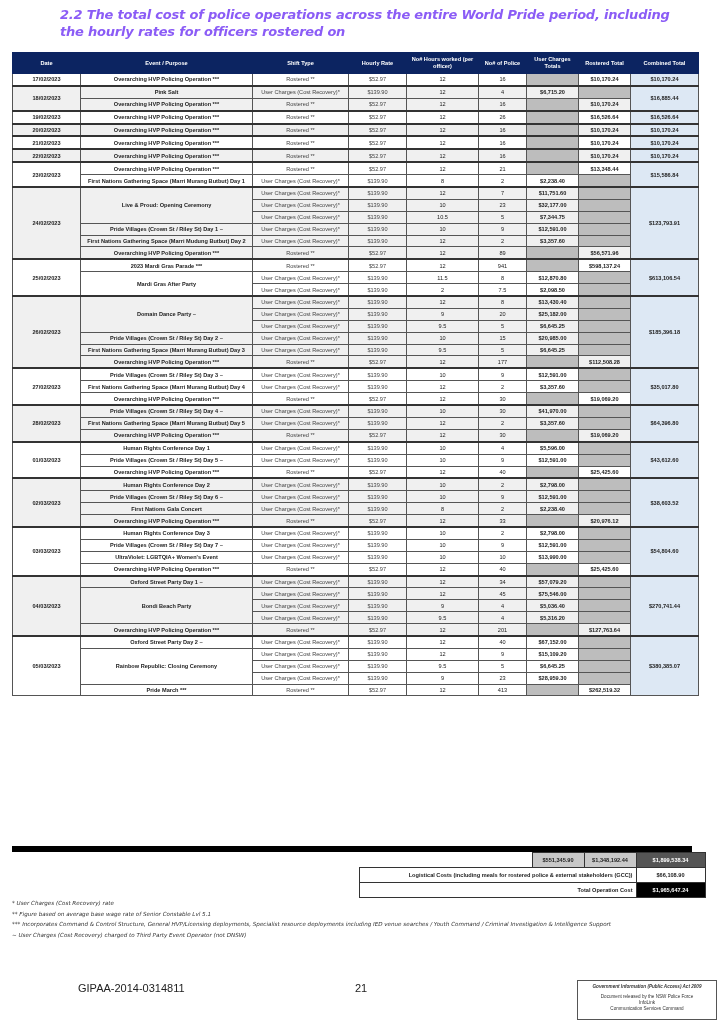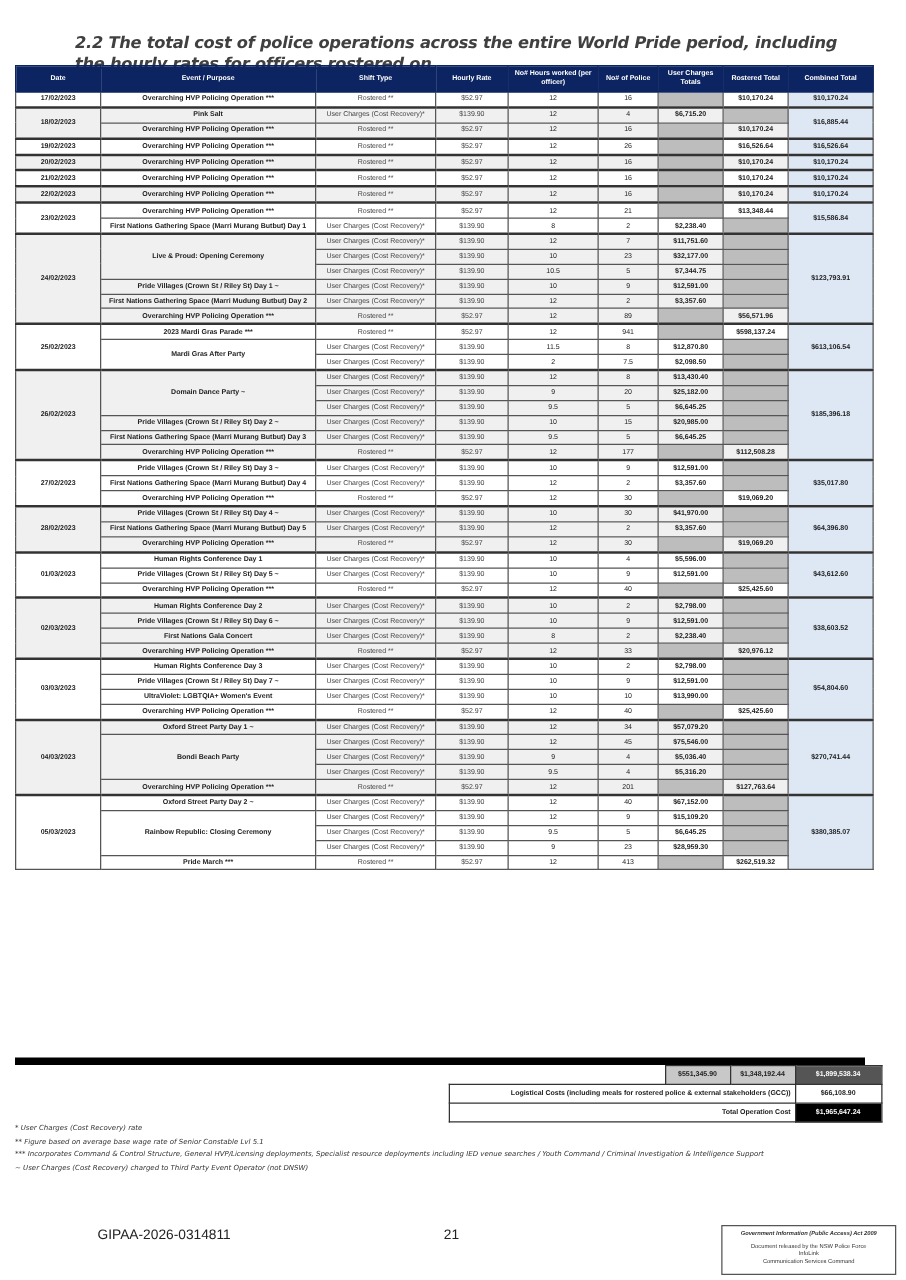--- a/index.html
+++ b/index.html
@@ -1,16 +1,16 @@
 <!DOCTYPE html>
 <html><head>
 <meta charset="utf-8">
 <style>
   body { margin:0; background:#fff; width:725px; height:1024px; position:relative; font-family:"Liberation Sans", sans-serif; color:#222; overflow:hidden; }
-  .heading { position:absolute; left:60px; top:6px; width:620px; font-family:"DejaVu Sans", sans-serif; font-style:italic; font-weight:bold; font-size:13px; line-height:17px; color:#404040; letter-spacing:-0.2px;margin-top:20px; }
+  .heading { position:absolute; left:60px; top:6px; width:620px; font-family:"DejaVu Sans", sans-serif; font-style:italic; font-weight:bold; font-size:13px; line-height:17px; color:#8b5cf6; letter-spacing:-0.2px; }
   table.main { position:absolute; left:12px; top:52px; width:680px; border-collapse:collapse; font-size:5.6px; table-layout:fixed; }
   table.main th { background:#0c2461; color:#fff; font-weight:bold; height:20px; border:1px solid #0c2461; text-align:center; line-height:7px; padding:0 2px; }
   table.main td { border:1px solid #555; height:10.9px; padding:0 2px; text-align:center; white-space:nowrap; overflow:hidden; line-height:8px; }
   td.date { font-weight:bold; }
   td.event { font-weight:bold; }
   td.shift, td.rate { color:#444; }
   td.grey { background:#bdbdbd; }
   td.ucv, td.rv { font-weight:bold; }
   td.comb { background:#dde8f4; font-weight:bold; }
   tr.alt td { background:#f0f0f0; }
@@ -566,20 +566,20 @@
 </tbody>
   </table>
 
 <div class="footnotes">
   <div>*  User Charges (Cost Recovery) rate</div>
   <div>**  Figure based on average base wage rate of Senior Constable Lvl 5.1</div>
   <div>***  Incorporates Command &amp; Control Structure, General HVP/Licensing deployments, Specialist resource deployments including IED venue searches / Youth Command / Criminal Investigation &amp; Intelligence Support</div>
   <div>~ User Charges (Cost Recovery) charged to Third Party Event Operator (not DNSW)</div>
 </div>
 
-<div class="docid">GIPAA-2026-0314811</div>
+<div class="docid">GIPAA-2014-0314811</div>
 <div class="pagenum">21</div>
 <div class="stamp">
   <div class="t">Government Information (Public Access) Act 2009</div>
   <div>Document released by the NSW Police Force</div>
   <div>InfoLink</div>
   <div>Communication Services Command</div>
 </div>
 
 </body></html>

